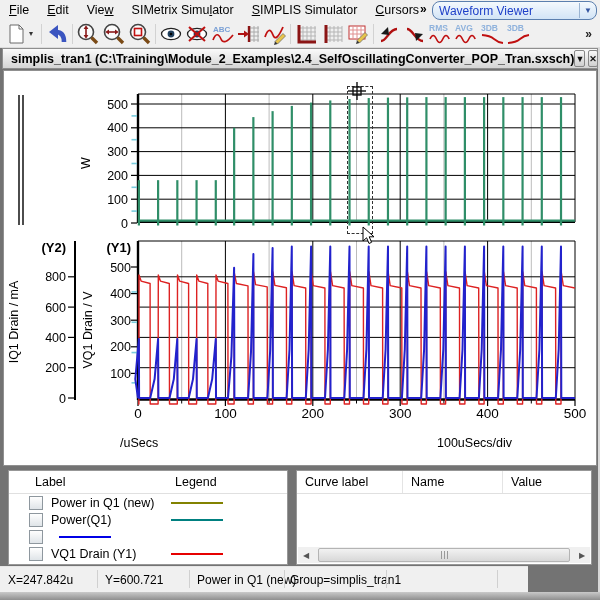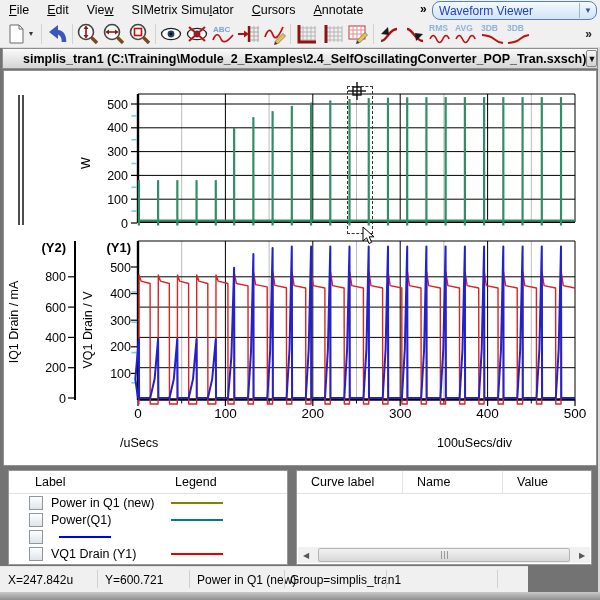--- a/index.html
+++ b/index.html
@@ -21,40 +21,40 @@
   .toolbar{position:absolute;left:0;top:20px;width:600px;height:28px;background:#f0f0f0;
       border-bottom:1px solid #dcdcdc;display:flex;align-items:center;padding-left:3px;box-sizing:border-box;}
   .tbtn{width:26px;height:26px;display:flex;align-items:center;justify-content:center;flex:0 0 auto;}
   .tbtn svg{display:block;}
   .tsep{width:1px;height:20px;background:#d2d2d2;margin:0 2px;flex:0 0 auto;}
   .tb-overflow{margin-left:auto;margin-right:8px;font-weight:bold;font-size:12px;color:#222;}
   .doc-arrow{width:10px;font-size:8px;color:#333;}
   
   .titlebar{position:absolute;left:2px;top:48px;width:596px;height:21px;
       background:linear-gradient(#fafafa,#d5d5d5);border:1px solid #8e8e8e;box-sizing:border-box;
-      display:flex;align-items:center;padding-left:12px;}
+      display:flex;align-items:center;}
   .titlebar .t{font-weight:bold;font-size:12.5px;padding-left:8px;flex:1;white-space:nowrap;}
   .wbtn{width:18px;height:15px;border:1px solid #888;border-radius:2px;margin-right:3px;
       background:linear-gradient(#f8f8f8,#d0d0d0);display:flex;align-items:center;justify-content:center;
       font-size:9px;font-weight:bold;color:#111;}
   .plot-panel{position:absolute;left:3px;top:70px;width:594px;height:396px;background:#fff;
       border:1px solid #909090;box-sizing:border-box;}
   #plot-svg{position:absolute;left:3px;top:70px;}
   
   .selbox{position:absolute;left:347px;top:86px;width:24px;height:146px;
       border:1px dashed #333;background:transparent;z-index:5;}
   .crosshair{position:absolute;left:348px;top:82px;z-index:6;}
   .mouse-ptr{position:absolute;left:362px;top:226px;z-index:6;}
   
   .panel{position:absolute;top:470px;height:95px;background:#fff;border:1px solid #979797;box-sizing:border-box;}
   .legend-panel{left:8px;width:280px;}
   .values-panel{left:296px;width:296px;}
   .phead{display:flex;height:22px;align-items:center;border-bottom:1px solid #e0e0e0;font-size:12.5px;}
   .legend-panel .phead span:first-child{padding-left:26px;width:140px;}
-  .values-panel .phead span{border-right:1px solid #e4e4e4;height:100%;display:flex;align-items:center;padding-left:14px;box-sizing:border-box;}
+  .values-panel .phead span{border-right:1px solid #e4e4e4;height:100%;display:flex;align-items:center;padding-left:8px;box-sizing:border-box;}
   .values-panel .phead span:nth-child(1){width:106px;}
   .values-panel .phead span:nth-child(2){width:100px;}
   .values-panel .phead span:nth-child(3){flex:1;border-right:none;}
   .lrow{display:flex;align-items:center;height:17px;padding-left:20px;}
   .cbx{width:12px;height:12px;border:1px solid #8e979e;background:linear-gradient(#fefefe,#dfe4e8);margin-right:8px;flex:0 0 auto;}
   .lrow .txt{width:112px;font-size:12.5px;white-space:nowrap;}
   .lrow .sample{width:52px;height:2px;margin-left:8px;}
   .hscroll{position:absolute;left:1px;right:1px;bottom:1px;height:16px;background:#f0f0f0;display:flex;align-items:center;}
   .sarr{width:16px;height:16px;display:flex;align-items:center;justify-content:center;font-size:8px;color:#555;}
   .sthumb{height:12px;margin:0 4px;flex:1;background:linear-gradient(#f2f2f2,#d8d8d8);border:1px solid #b4b4b4;border-radius:2px;
@@ -70,20 +70,21 @@
 </head>
 <body>
 
 <div class="app">
 
   <div class="menubar">
     <span class="menu-item"><u>F</u>ile</span>
       <span class="menu-item"><u>E</u>dit</span>
       <span class="menu-item">Vie<u>w</u></span>
       <span class="menu-item">SIMetrix Simu<u>l</u>ator</span>
+      <span class="menu-item"><u>S</u>IMPLIS Simulator</span>
       <span class="menu-item"><u>C</u>ursors</span>
       <span class="menu-item"><u>A</u>nnotate</span>
       <span class="menu-overflow">»</span>
     <div class="viewer-combo">
       <span class="lbl">Waveform Viewer</span>
       <span class="arr">▼</span>
     </div>
   </div>
 
   <div class="toolbar">

